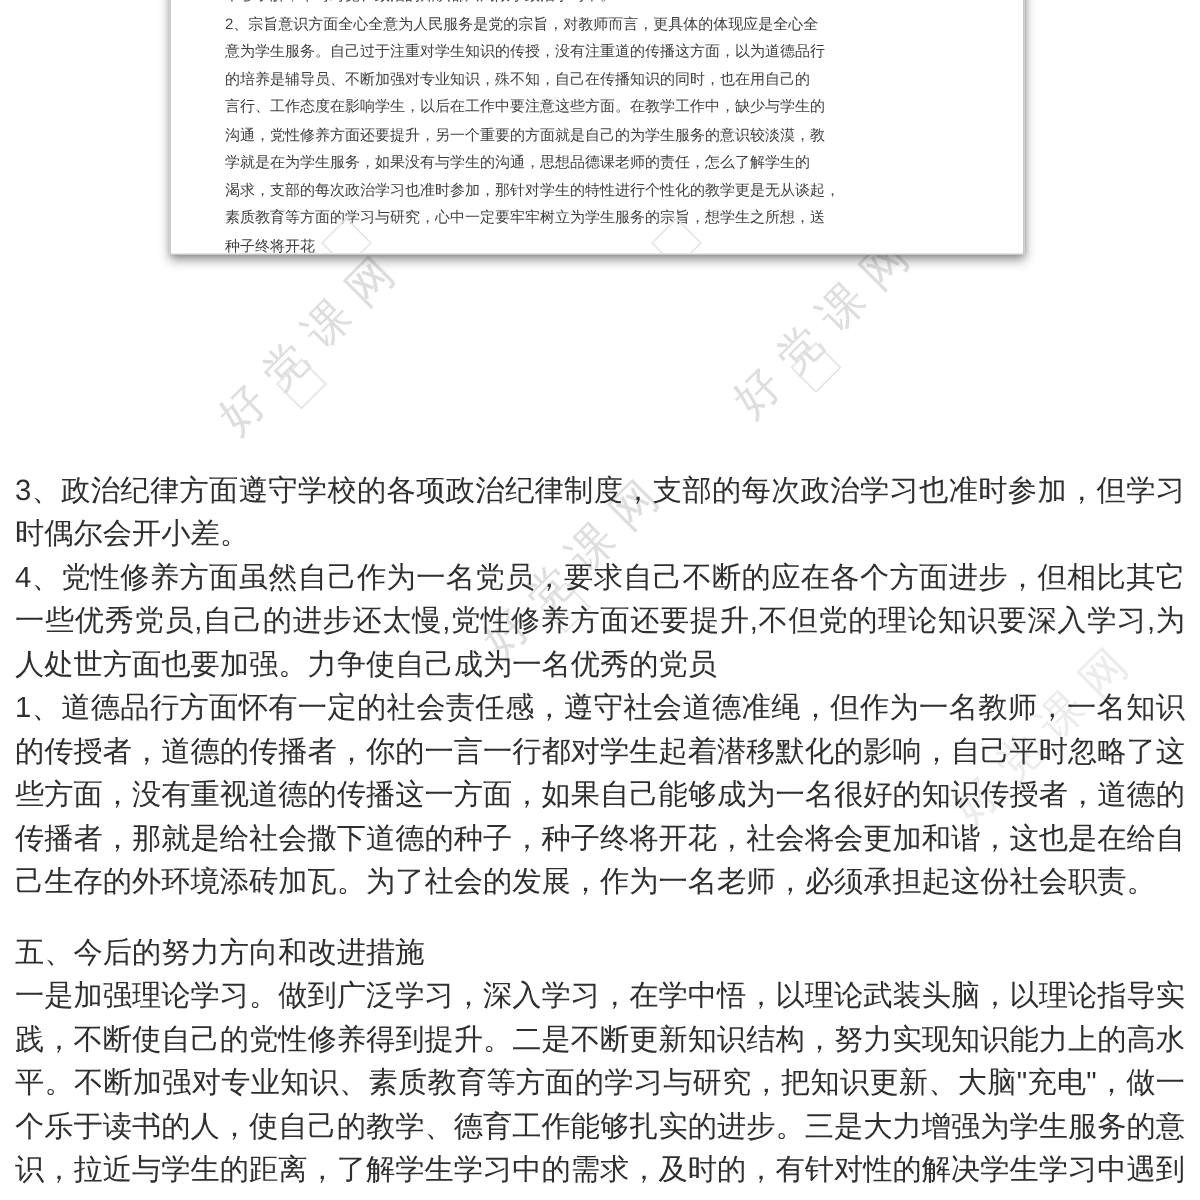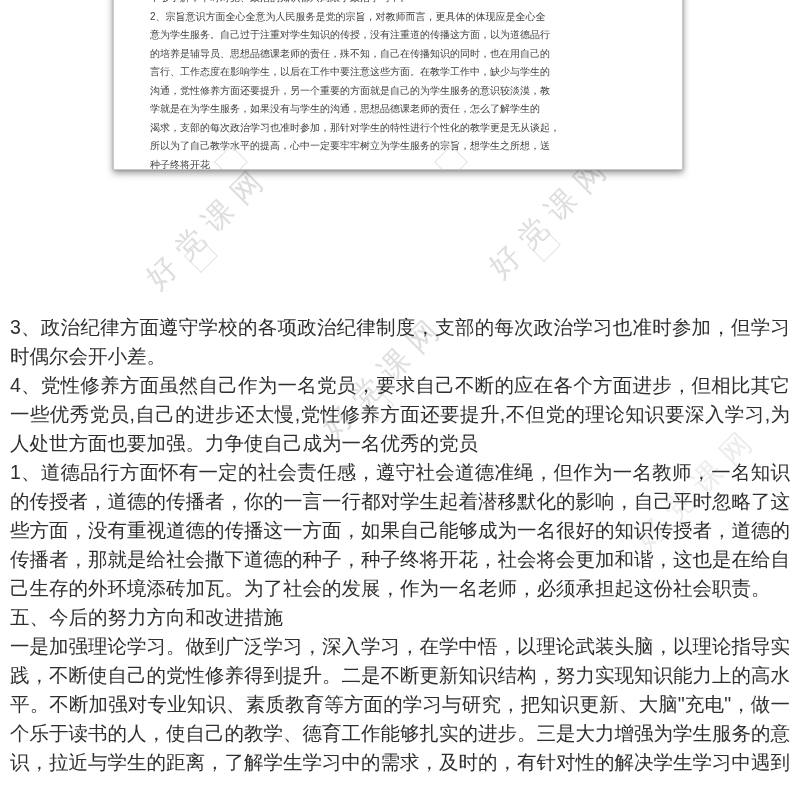--- a/index.html
+++ b/index.html
@@ -35,46 +35,46 @@
   }
   .doc-box .lotus{top:179px;}
   
   .article{
     position:absolute;left:10px;top:313px;width:780px;z-index:2;
   }
   .article p{
     margin:0;font-size:19.5px;line-height:29px;color:#2f2f2f;
     text-align:justify;word-break:break-all;
   }
-  .article .heading{}
+  .article .heading{margin-top:18px;}
 </style>
 </head>
 <body>
 
 <div class="wm" style="left:208px;top:227px;">好党课网</div>
 <div class="lotus" style="left:189px;top:244px;"></div>
 
 <div class="wm" style="left:551px;top:216px;">好党课网</div>
 <div class="lotus" style="left:532px;top:233px;"></div>
 
 <div class="wm" style="left:384px;top:376px;">好党课网</div>
 <div class="lotus" style="left:365px;top:393px;"></div>
 
 <div class="wm faint" style="left:697px;top:488px;">好党课网</div>
 
 <div class="doc-box">
   <div class="ln">不够了解，平时对党、政治的知识都只局限于政治学习中。</div>
   <div class="ln">2、宗旨意识方面全心全意为人民服务是党的宗旨，对教师而言，更具体的体现应是全心全</div>
   <div class="ln">意为学生服务。自己过于注重对学生知识的传授，没有注重道的传播这方面，以为道德品行</div>
-  <div class="ln">的培养是辅导员、思想品德课老师的责任，殊不知，自己在传播知识的同时，也在用自己的</div>
+  <div class="ln">的培养是辅导员、不断加强对专业知识，殊不知，自己在传播知识的同时，也在用自己的</div>
   <div class="ln">言行、工作态度在影响学生，以后在工作中要注意这些方面。在教学工作中，缺少与学生的</div>
   <div class="ln">沟通，党性修养方面还要提升，另一个重要的方面就是自己的为学生服务的意识较淡漠，教</div>
   <div class="ln">学就是在为学生服务，如果没有与学生的沟通，思想品德课老师的责任，怎么了解学生的</div>
   <div class="ln">渴求，支部的每次政治学习也准时参加，那针对学生的特性进行个性化的教学更是无从谈起，</div>
-  <div class="ln">所以为了自己教学水平的提高，心中一定要牢牢树立为学生服务的宗旨，想学生之所想，送</div>
+  <div class="ln">素质教育等方面的学习与研究，心中一定要牢牢树立为学生服务的宗旨，想学生之所想，送</div>
   <div class="ln">种子终将开花</div>
   <div class="lotus" style="left:105px;"></div>
   <div class="lotus" style="left:325px;"></div>
 </div>
 
 <div class="article">
   <p>3、政治纪律方面遵守学校的各项政治纪律制度，支部的每次政治学习也准时参加，但学习时偶尔会开小差。</p>
   <p>4、党性修养方面虽然自己作为一名党员，要求自己不断的应在各个方面进步，但相比其它一些优秀党员,自己的进步还太慢,党性修养方面还要提升,不但党的理论知识要深入学习,为人处世方面也要加强。力争使自己成为一名优秀的党员</p>
   <p>1、道德品行方面怀有一定的社会责任感，遵守社会道德准绳，但作为一名教师，一名知识的传授者，道德的传播者，你的一言一行都对学生起着潜移默化的影响，自己平时忽略了这些方面，没有重视道德的传播这一方面，如果自己能够成为一名很好的知识传授者，道德的传播者，那就是给社会撒下道德的种子，种子终将开花，社会将会更加和谐，这也是在给自己生存的外环境添砖加瓦。为了社会的发展，作为一名老师，必须承担起这份社会职责。</p>
   <p class="heading">五、今后的努力方向和改进措施</p>

